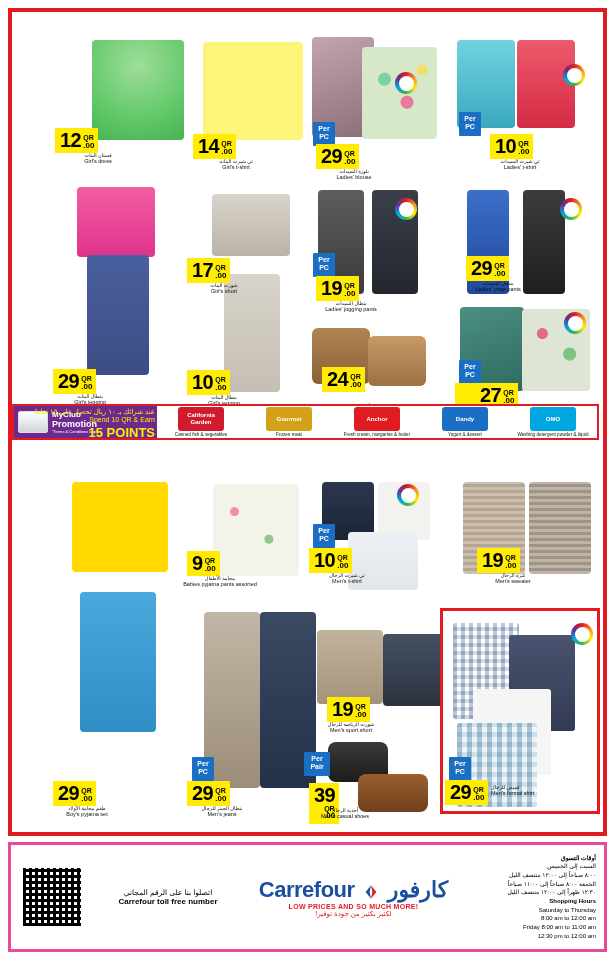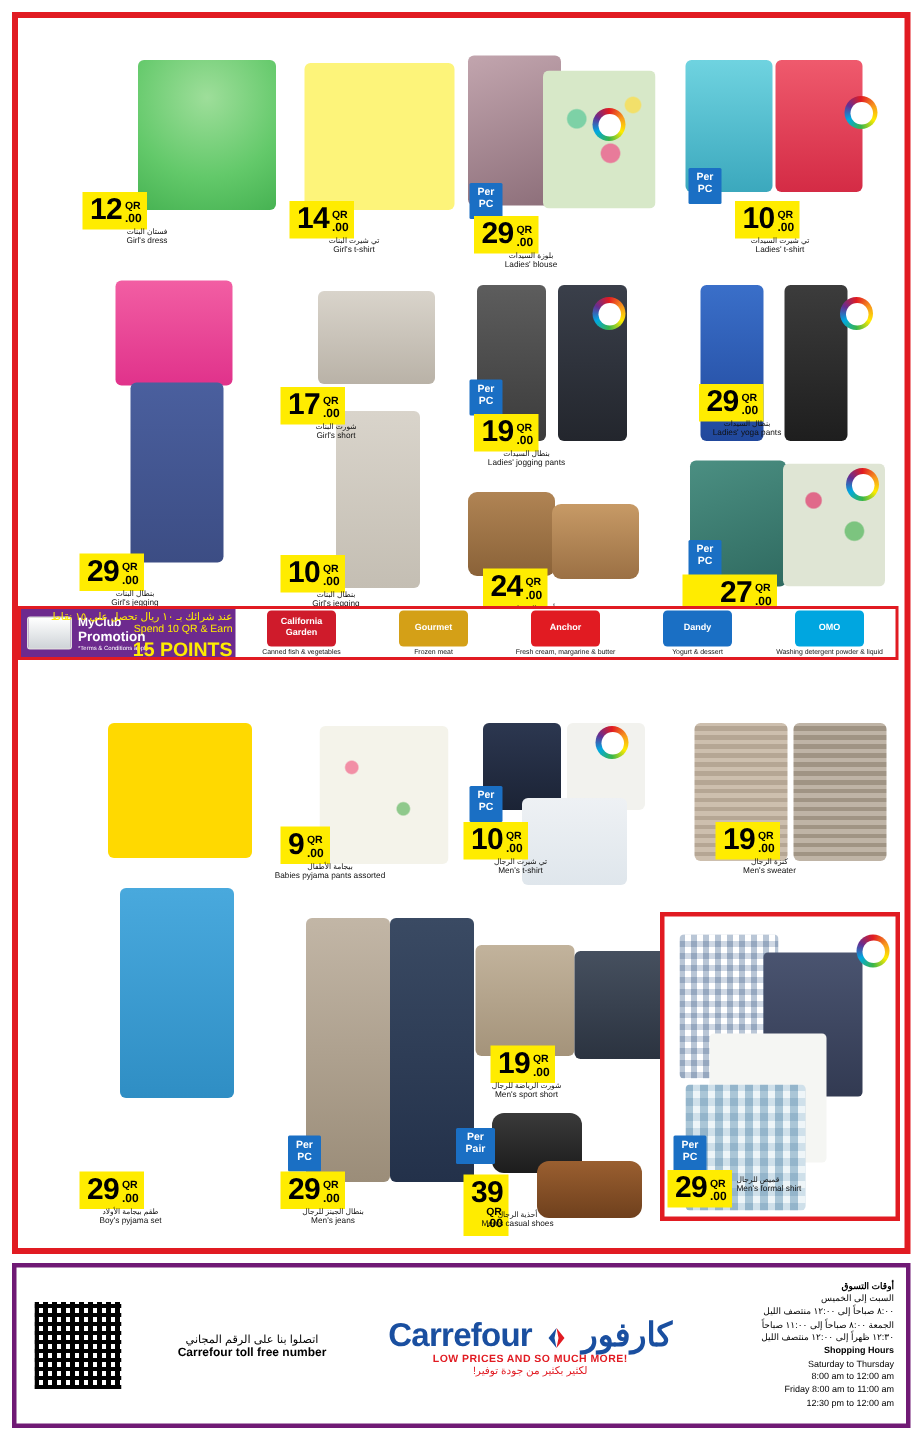--- a/index.html
+++ b/index.html
@@ -93,21 +93,21 @@
     color:#fff;font-size:6px;font-weight:bold;text-align:center;line-height:1.05;
   }
   .blogo .cap { font-size:4.6px; color:#111; line-height:1.2; }
 
   
   .redbox { position:absolute; border:3px solid #e11b22; background:#fff; }
 
   
   .footer {
     position:absolute; left:8px; top:842px; width:599px; height:110px;
-    border:3px solid #701a75; background:#fff; display:flex; align-items:center;
+    border:3px solid #ec4899; background:#fff; display:flex; align-items:center;
   }
   .qr { width:62px; height:62px; margin-left:10px; background:
       repeating-linear-gradient(0deg,#000 0 3px,#fff 3px 6px),
       repeating-linear-gradient(90deg,#000 0 3px,transparent 3px 6px);
     background-blend-mode:multiply; border:2px solid #fff; }
   .tollbox { width:170px; text-align:center; }
   .tollbox .ar { font-size:7.5px; }
   .tollbox .en { font-size:8px; font-weight:bold; }
   .tollnum {
     background:#e11b22; color:#fff; font-size:22px; font-weight:bold;
@@ -289,21 +289,21 @@
     </div>
     <div class="label" style="left:444px;top:268px;">
       <span class="ar">بنطال السيدات</span>
       <span class="en">Ladies' yoga pants</span>
     </div>
 
     <div class="cell" style="left:300px;top:310px;width:120px;height:80px;">
       <div class="ph" style="left:0;top:6px;width:58px;height:56px;border-radius:6px;background:linear-gradient(180deg,#b08454,#8a6238);"></div>
       <div class="ph" style="left:56px;top:14px;width:58px;height:50px;border-radius:6px;background:linear-gradient(180deg,#c79a66,#9b7044);"></div>
     </div>
-    <div class="price" style="left:311px;top:368px;">
+    <div class="price" style="left:311px;top:356px;">
       <span class="amt">24</span>
       <span class="cur">
           <b class="q">QR</b>
           <b class="z">.00</b>
         </span>
     </div>
     <div class="label" style="left:301px;top:391px;">
       <span class="ar">أحذية السيدات</span>
       <span class="en">Ladies' shoes</span>
     </div>

